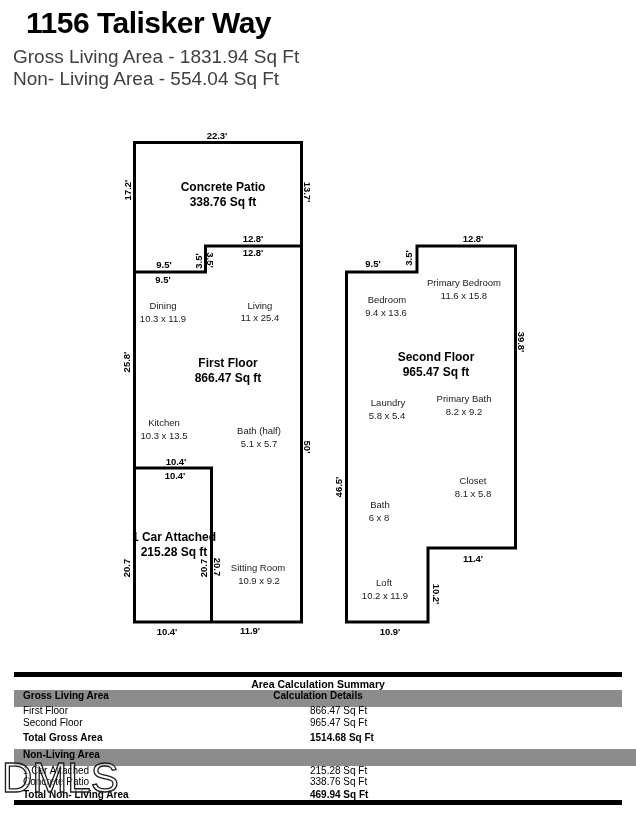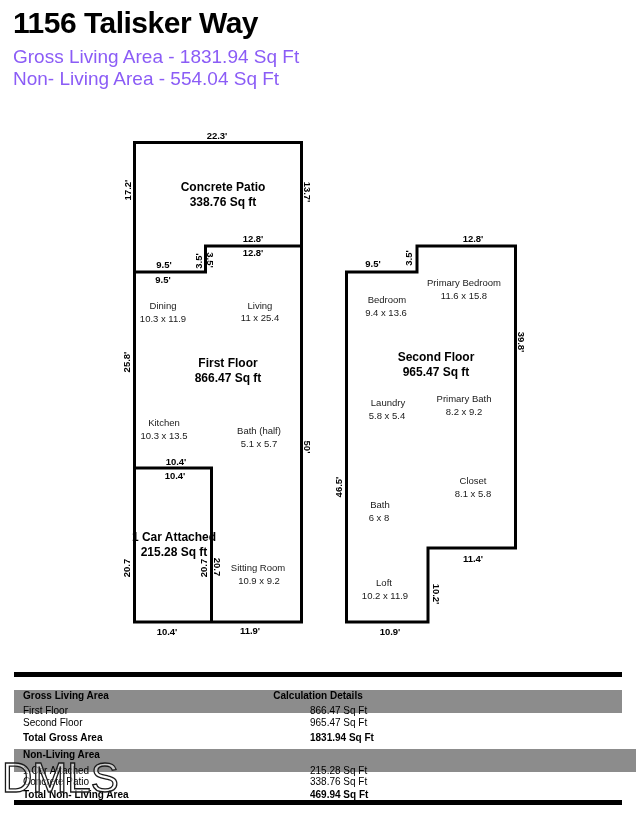--- a/index.html
+++ b/index.html
@@ -1,31 +1,31 @@
 <!DOCTYPE html>
 <html><head>
 <meta charset="utf-8">
 <style>
   html,body{margin:0;padding:0;background:#fff;}
   #page{position:relative;width:636px;height:815px;background:#fff;overflow:hidden;
         font-family:"Liberation Sans",sans-serif;color:#000;}
   .abs{position:absolute;}
   
-  #title{left:13px;top:6px;font-size:30px;font-weight:bold;letter-spacing:-0.5px;}
-  .subtitle{left:13px;font-size:19px;color:#8b5cf6;}
+  #title{left:26px;top:6px;font-size:30px;font-weight:bold;letter-spacing:-0.5px;}
+  .subtitle{left:13px;font-size:19px;color:#404040;}
   
   svg text{font-family:"Liberation Sans",sans-serif;}
   .dim{font-size:9.5px;font-weight:bold;fill:#000;text-anchor:middle;}
   .room{font-size:9.5px;fill:#1a1a1a;text-anchor:middle;}
   .big{font-size:12px;font-weight:bold;fill:#000;text-anchor:middle;}
   .wall{fill:none;stroke:#000;stroke-width:3;stroke-linejoin:miter;}
   
   #areatable{left:14px;top:672px;width:608px;height:133px;font-size:10px;}
   .tline{left:0;width:608px;height:5px;background:#000;}
-  .trow{left:0;width:608px;height:23px;line-height:11px;white-space:nowrap;}
+  .trow{left:0;width:608px;height:17px;line-height:11px;white-space:nowrap;}
   .gray{background:#8c8c8c;}
   .cell-label{position:absolute;left:9px;top:0;}
   .cell-value{position:absolute;left:296px;top:0;}
   .bold{font-weight:bold;}
   .centered{text-align:center;}
   #table-title{left:0;top:6px;width:608px;height:13px;line-height:13px;
                font-size:10.5px;font-weight:bold;text-align:center;}
   #watermark{left:0;top:752px;z-index:5;}
 </style>
 </head>
@@ -107,37 +107,38 @@
       <text class="room" x="473" y="497">8.1 x 5.8</text>
       <text class="room" x="380" y="508">Bath</text>
       <text class="room" x="379" y="521">6 x 8</text>
       <text class="room" x="384" y="586">Loft</text>
       <text class="room" x="385" y="599">10.2 x 11.9</text>
     </g>
   </svg>
 
   <div class="abs" id="areatable">
     <div class="abs tline" style="top:0;"></div>
+    <div class="abs" id="table-title">Area Calculation Summary</div>
 
     <div class="abs trow gray" style="top:18px;">
       <span class="cell-label bold">Gross Living Area</span>
       <span class="abs bold centered" style="left:0;top:0;width:608px;">Calculation Details</span>
     </div>
 
     <div class="abs trow" style="top:33px;">
       <span class="cell-label">First Floor</span>
       <span class="cell-value">866.47 Sq Ft</span>
     </div>
     <div class="abs trow" style="top:45px;">
       <span class="cell-label">Second Floor</span>
       <span class="cell-value">965.47 Sq Ft</span>
     </div>
     <div class="abs trow bold" style="top:60px;">
       <span class="cell-label">Total Gross Area</span>
-      <span class="cell-value">1831.94 Sq Ft</span>
+      <span class="cell-value">1514.68 Sq Ft</span>
     </div>
 
     <div class="abs trow gray" style="top:77px;padding-left:46px;">
       <span class="cell-label bold">Non-Living Area</span>
     </div>
 
     <div class="abs trow" style="top:93px;">
       <span class="cell-label">1 Car Attached</span>
       <span class="cell-value">215.28 Sq Ft</span>
     </div>

